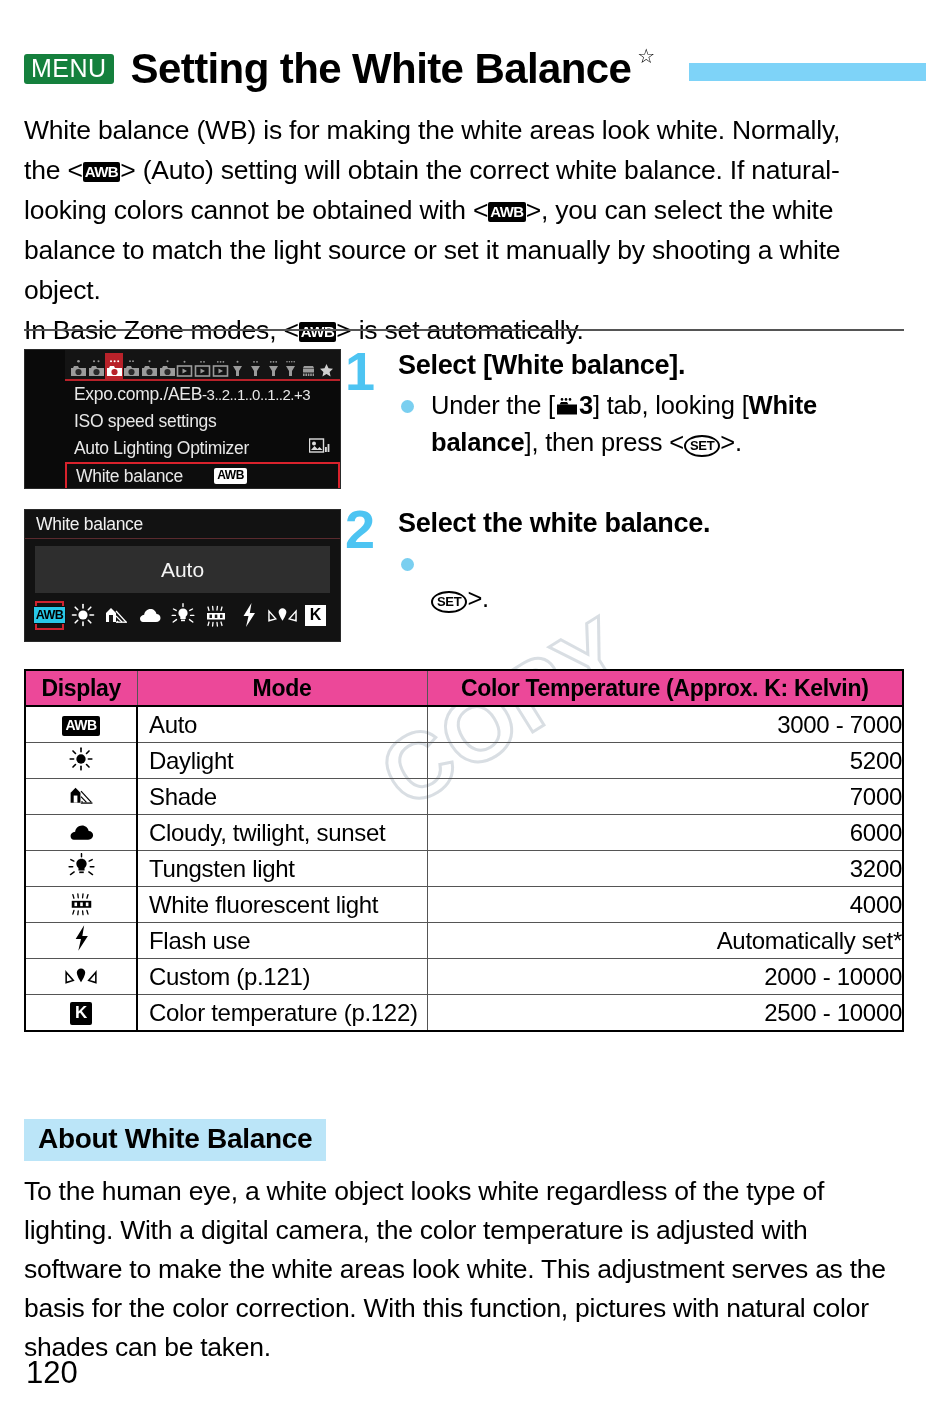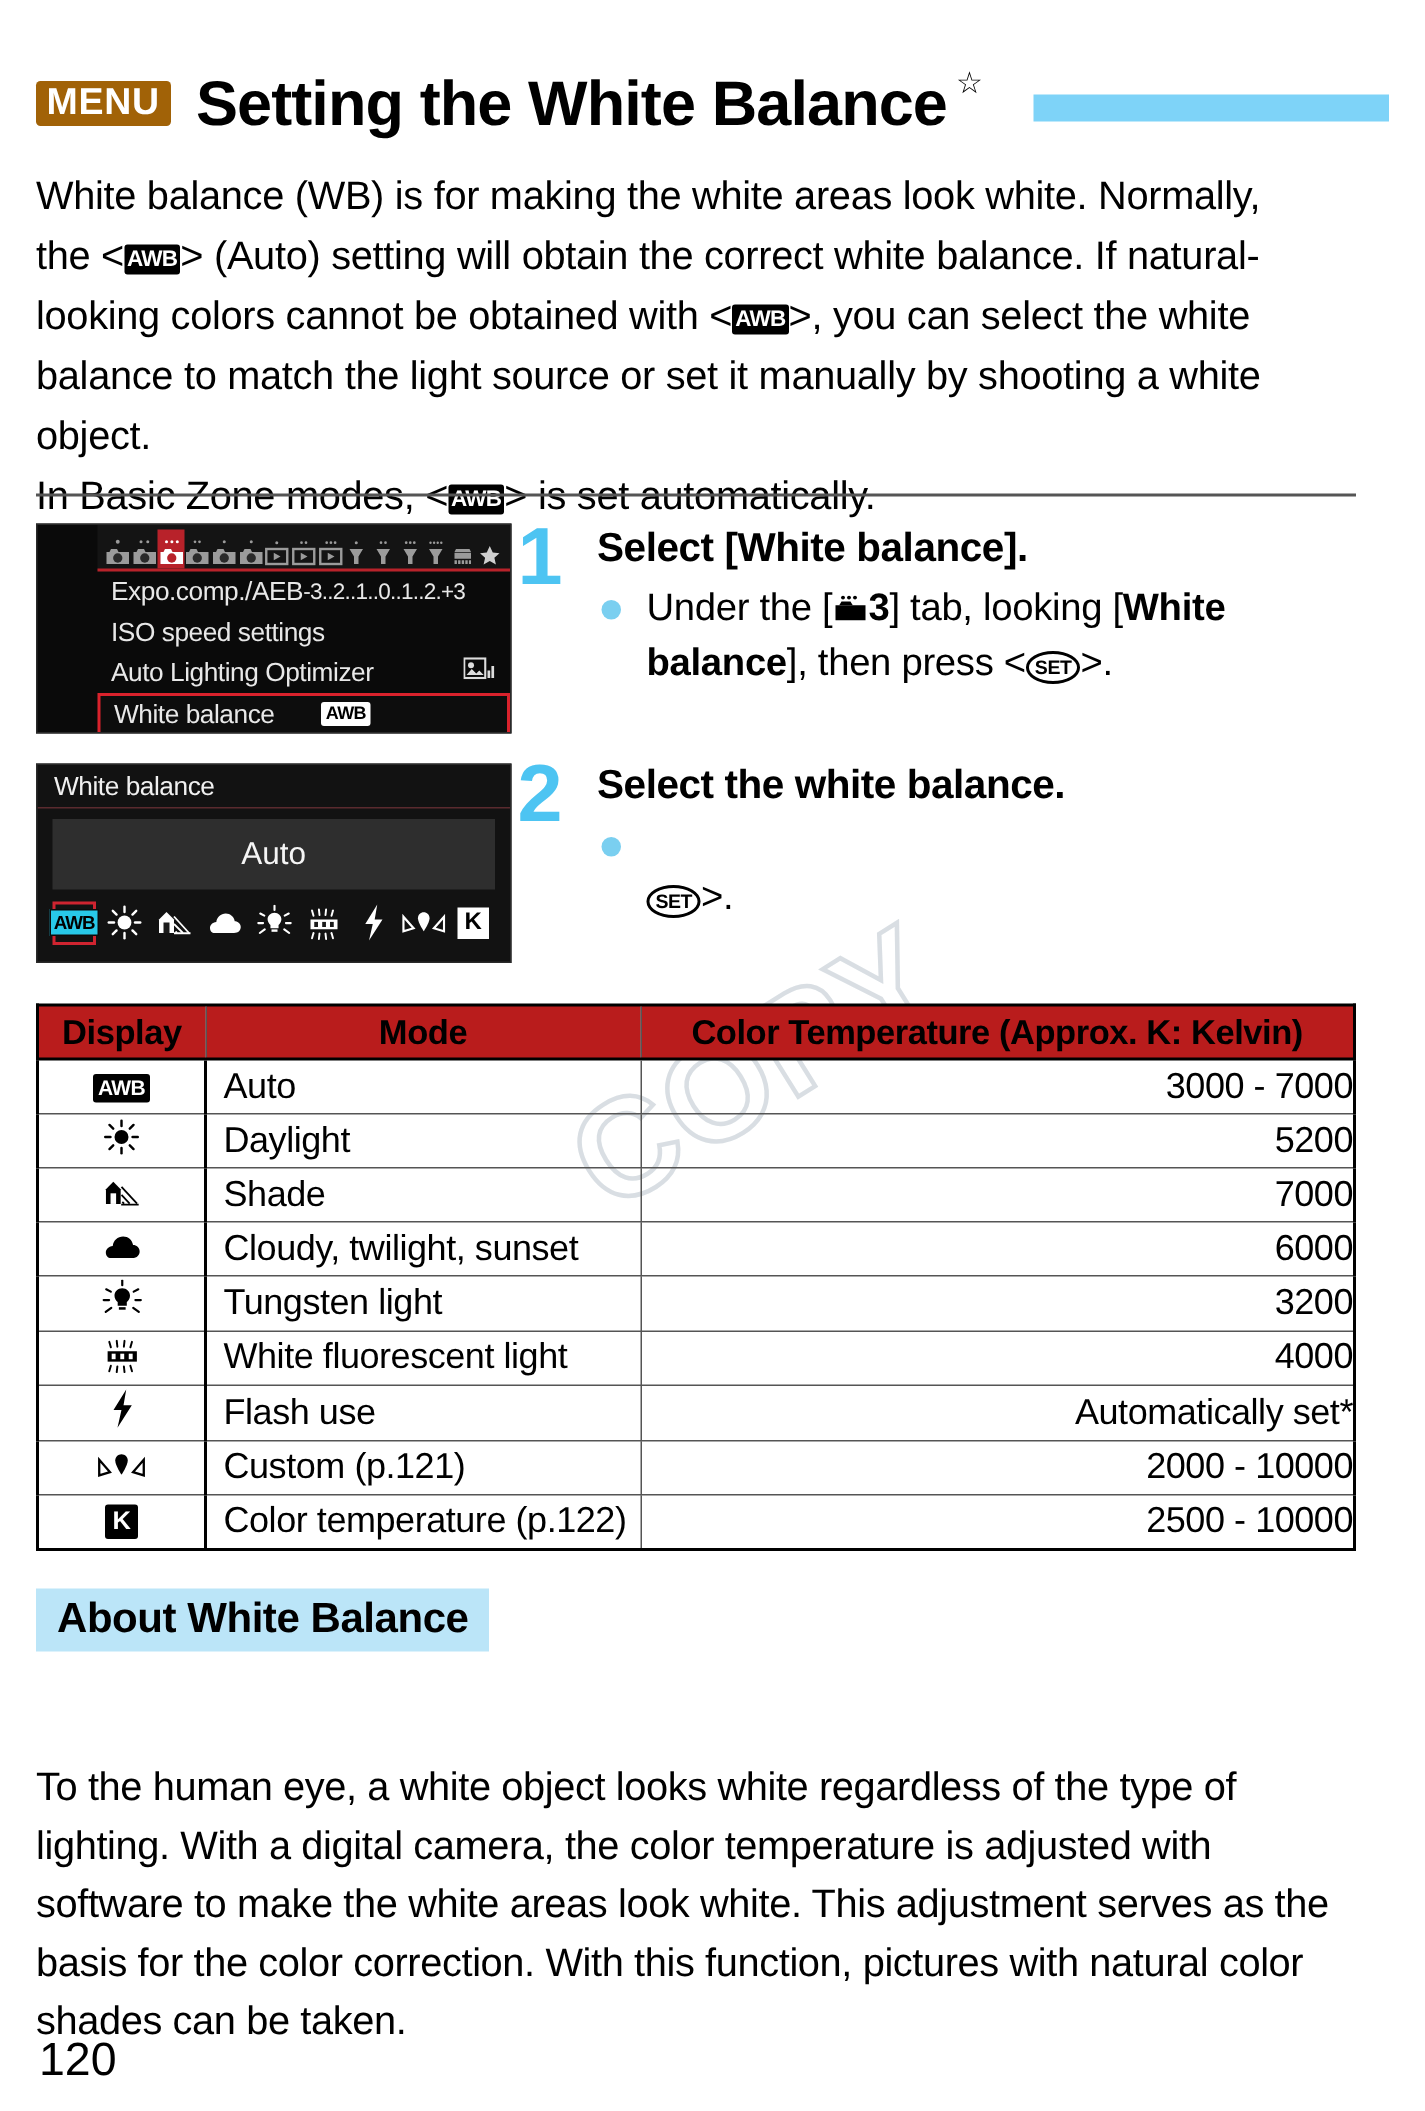--- a/index.html
+++ b/index.html
@@ -30,23 +30,23 @@
     top: 44px;
     right: 24px;
     height: 50px;
     display: flex;
     align-items: center;
   }
   .menu-badge {
     display: inline-flex;
     align-items: center;
     justify-content: center;
-    background: #a16207;
+    background: #15803d;
     color: #ffffff;
-    font-weight: bold;
+    font-weight: normal;
     font-size: 25px;
     letter-spacing: 0.5px;
     padding: 1px 7px 3px 7px;
     border-radius: 3px;
     line-height: 1;
     height: 30px;
     box-sizing: border-box;
   }
   .header-title {
     font-size: 42px;
@@ -311,21 +311,21 @@
     table-layout: fixed;
   }
   table.wb th, table.wb td {
     border: 1px solid #555;
     font-size: 24px;
     padding: 0;
     height: 35px;
     letter-spacing: -0.3px;
   }
   table.wb thead th {
-    background: #b91c1c;
+    background: #ec4899;
     font-weight: bold;
     text-align: center;
     font-size: 23px;
     height: 34px;
     border-top: 2px solid #000;
     border-bottom: 2px solid #000;
   }
   table.wb thead th:first-child { border-left: 2px solid #000; }
   table.wb thead th:last-child { border-right: 2px solid #000; }
   table.wb tbody td:first-child {
@@ -389,21 +389,21 @@
     font-size: 22.5px;
     line-height: 31px;
     letter-spacing: -0.2px;
   }
   .footnote .l2 { padding-left: 14px; }
 
   
   .section-head {
     position: absolute;
     left: 24px;
-    top: 1059px;
+    top: 1119px;
     background: #BBE5F8;
     font-size: 28px;
     font-weight: bold;
     padding: 6px 14px 8px 14px;
     letter-spacing: -0.3px;
     line-height: 1;
   }
 
   
   .section-body {

